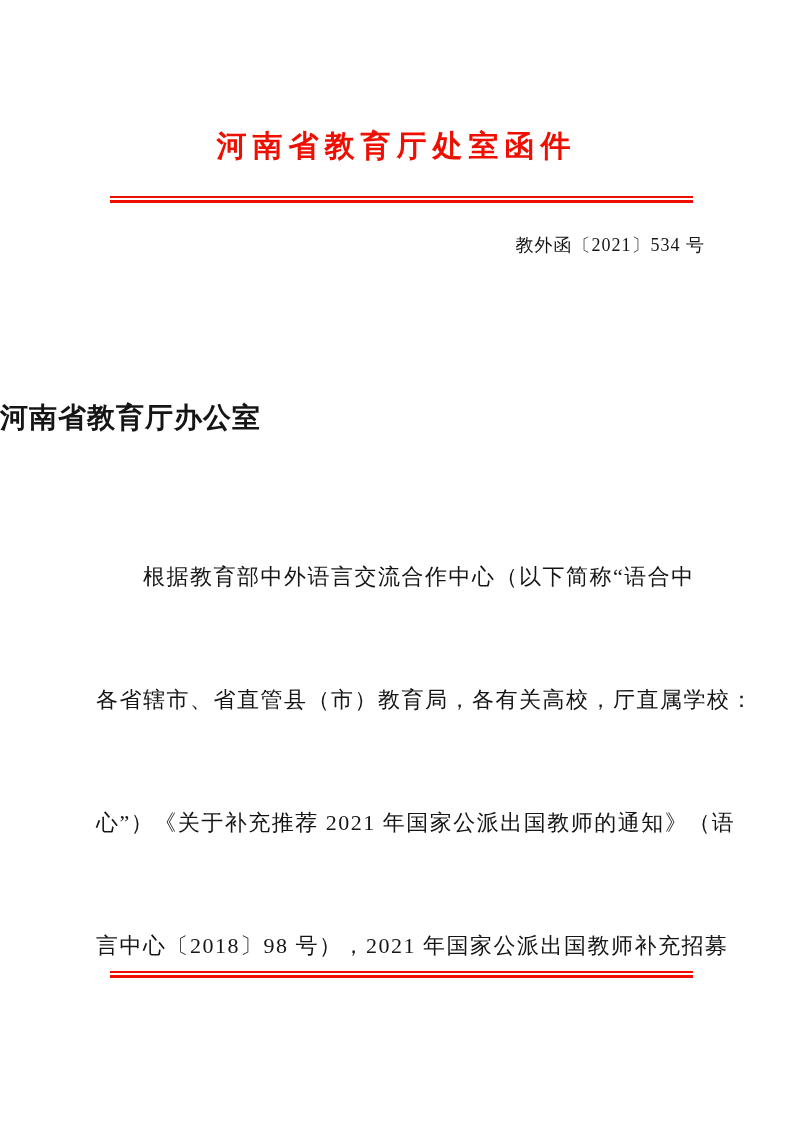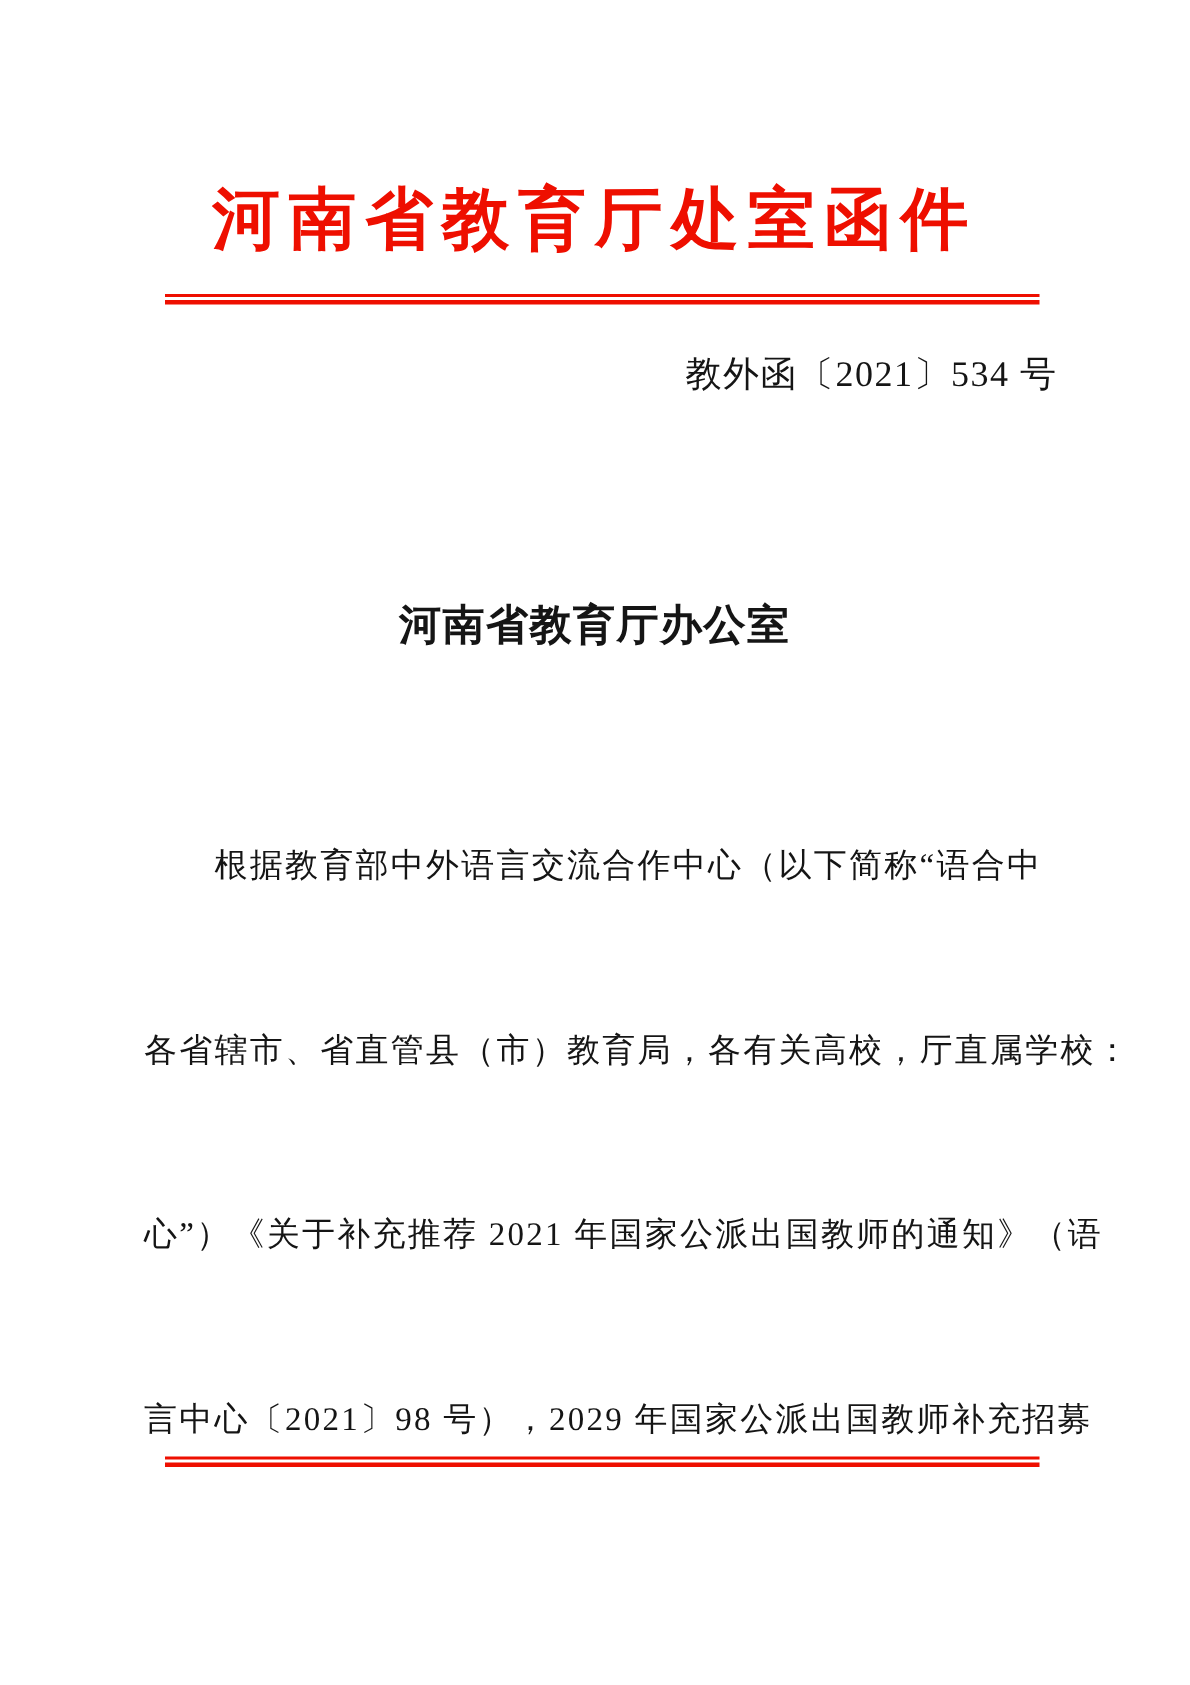--- a/index.html
+++ b/index.html
@@ -22,21 +22,21 @@
     color:var(--ink);
   }
   
   .letterhead{
     position:absolute;
     top:114px;
     left:0;
     width:100%;
     text-align:center;
     color:var(--accent-red);
-    font-size:45px;
+    font-size:30px;
     font-weight:bold;
     letter-spacing:6px;
     line-height:64px;
     white-space:pre;
   }
   
   .red-rule{
     position:absolute;
     left:110px;
     width:583px;
@@ -45,31 +45,31 @@
     border-bottom:3px solid var(--accent-red);
     background:transparent;
   }
   .rule-top{ top:196px; }
   .rule-bottom{ top:971px; }
   
   .doc-number{
     position:absolute;
     top:233px;
     right:88px;
-    font-size:24px;
+    font-size:18px;
     letter-spacing:1px;
     white-space:pre;
   }
   
   .title-block{
     position:absolute;
     top:303px;
     left:0;
     width:100%;
-    text-align:center;
+    text-align:left;
     font-size:28px;
     font-weight:bold;
     line-height:46px;
     letter-spacing:1px;
     white-space:pre;
   }
   
   .body-block{
     position:absolute;
     top:474px;
@@ -94,21 +94,21 @@
   <div class="doc-number">教外函〔2021〕534 号</div>
 
   <div class="title-block">
     <div class="title-line">河南省教育厅办公室</div>
   </div>
 
   <div class="body-block">
     <div class="body-line">　　根据教育部中外语言交流合作中心（以下简称“语合中</div>
     <div class="body-line">各省辖市、省直管县（市）教育局，各有关高校，厅直属学校：</div>
     <div class="body-line">心”）《关于补充推荐 2021 年国家公派出国教师的通知》（语</div>
-    <div class="body-line">言中心〔2021〕98 号），2029 年国家公派出国教师补充招募</div>
+    <div class="body-line">言中心〔2018〕98 号），2021 年国家公派出国教师补充招募</div>
     
     
     
     
     
     
     
   </div>
 
   <div class="red-rule rule-bottom"></div>

